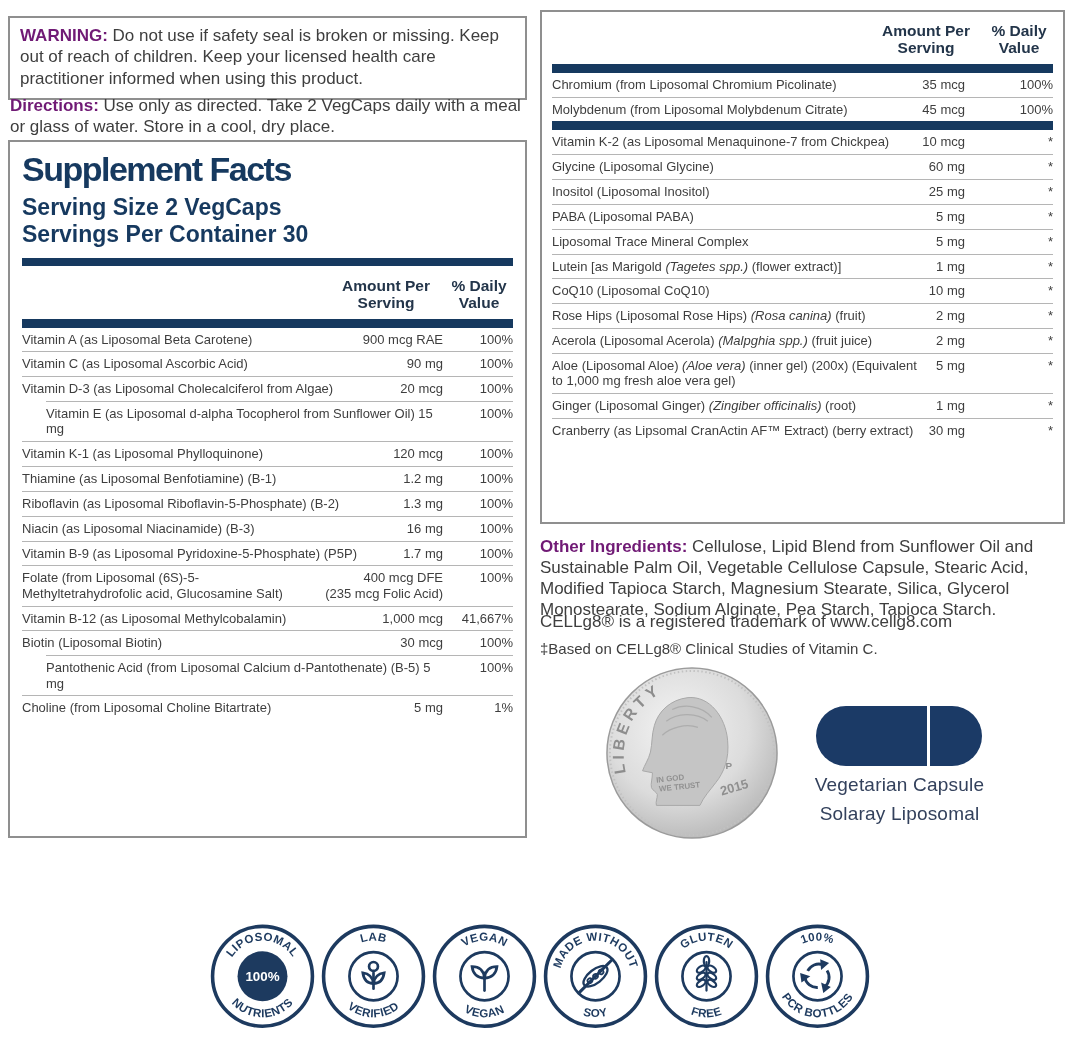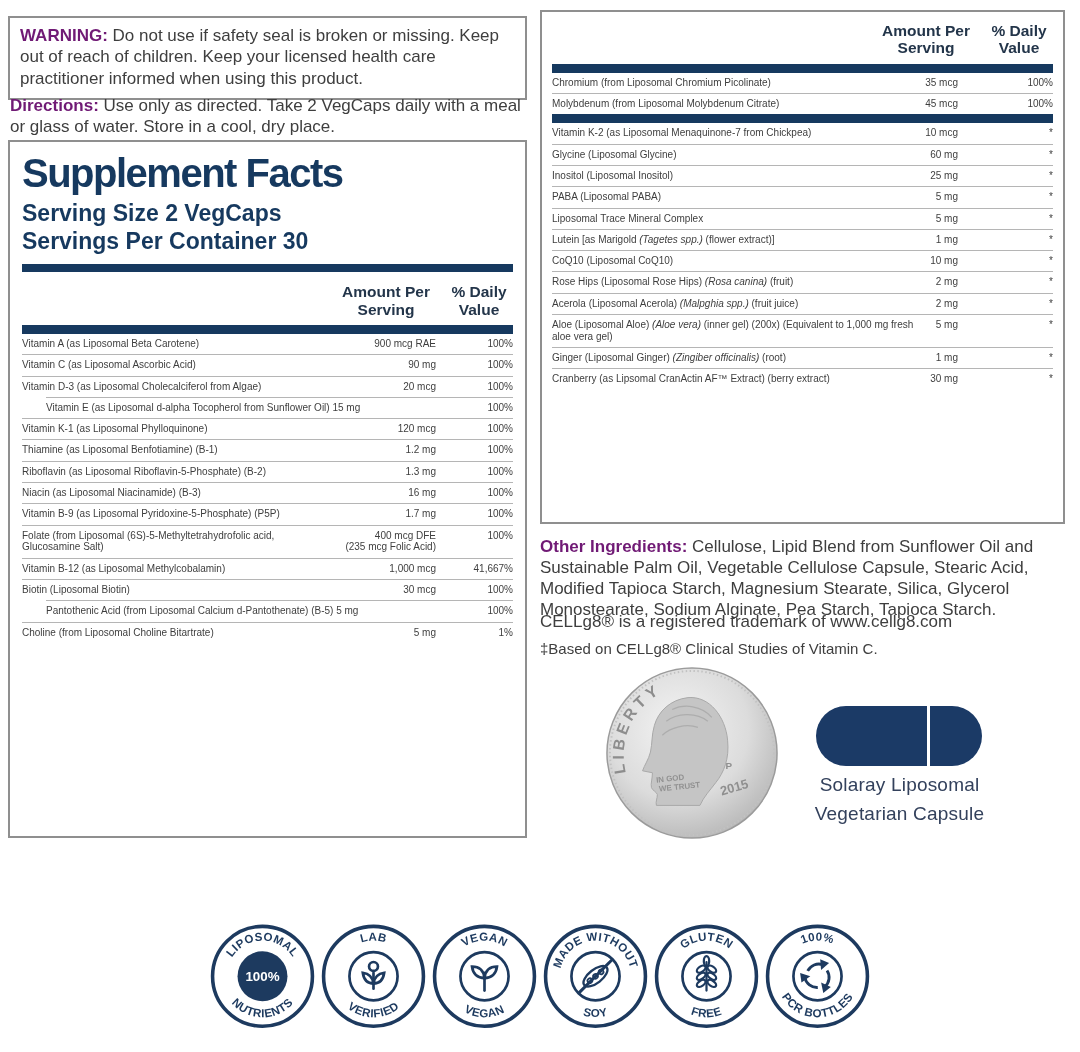--- a/index.html
+++ b/index.html
@@ -20,39 +20,39 @@
   .lead { font-weight:bold; color:#701a75; }
   .directions {
     position:absolute; left:10px; top:95px; width:517px;
     font-size:17px; line-height:1.25;
   }
   .facts-panel {
     position:absolute; left:8px; top:140px; width:519px; height:698px;
     border:2px solid #8f8f8f; padding:8px 12px 4px; overflow:hidden;
   }
   .facts-title {
-    font-size:40px; font-weight:bold; color:#16395f;
+    font-size:34px; font-weight:bold; color:#16395f;
     letter-spacing:-1.5px; line-height:1.05; margin:2px 0 6px;
   }
   .serving-line { font-size:23px; font-weight:bold; color:#16395f; line-height:1.2; }
   .thickbar { height:8px; background:#16395f; margin-top:9px; }
   .thickbar2 { height:9px; background:#16395f; }
   .colhead {
     display:flex; justify-content:flex-end; align-items:flex-end;
     margin:11px 0 7px; font-weight:bold; font-size:15.5px; line-height:1.12;
     color:#23354a; text-align:center;
   }
   .colhead .ch-amt { width:118px; }
   .colhead .ch-dv  { width:68px; }
 
   .rows { --dvw:62px; }
   .frow {
     display:grid; grid-template-columns:1fr max-content var(--dvw);
-    column-gap:15px; padding:4px 0 4.5px; align-items:start;
-    font-size:10px; line-height:1.18; color:#3e3e3e;
+    column-gap:8px; padding:4px 0 4.5px; align-items:start;
+    font-size:13px; line-height:1.18; color:#3e3e3e;
   }
   .frow.inline { grid-template-columns:1fr var(--dvw);margin-left:24px; }
   .frow + .frow { border-top:1.5px solid #b5b5b5; }
   .fname { padding-right:2px; }
   .famt  { text-align:right; white-space:nowrap; }
   .famt .amt2 { white-space:nowrap; }
   .fdv   { text-align:right; }
 
   
   .right-panel {
@@ -306,22 +306,22 @@
     <text x="57" y="129" font-size="8" font-weight="bold" fill="#919191" transform="rotate(-6 57 129)">WE TRUST</text>
     <text x="124" y="106" font-size="10" font-weight="bold" fill="#8f8f8f">P</text>
     <text x="120" y="133" font-size="13" font-weight="bold" fill="#8f8f8f" transform="rotate(-16 120 133)">2015</text>
   </svg>
 </div>
 
 <div class="capsule" style="background:#1b3a66;">
   <div class="cap-line"></div>
 </div>
 <div class="cap-caption">
+  <div>Vegetarian Capsule</div>
   <div>Solaray Liposomal</div>
-  <div>Vegetarian Capsule</div>
 </div>
 
 <div class="badges">
 
   <div class="badge">
     <svg viewBox="0 0 120 120">
       <circle cx="60" cy="62" r="56" fill="#fff" stroke="#1d3a5f" stroke-width="4"></circle>
       <path id="t1" d="M20,62 A40,40 0 0 1 100,62" fill="none"></path>
       <path id="b1" d="M14,62 A46,46 0 0 0 106,62" fill="none"></path>
       <text><textPath href="#t1" startOffset="50%" text-anchor="middle">LIPOSOMAL</textPath></text>

